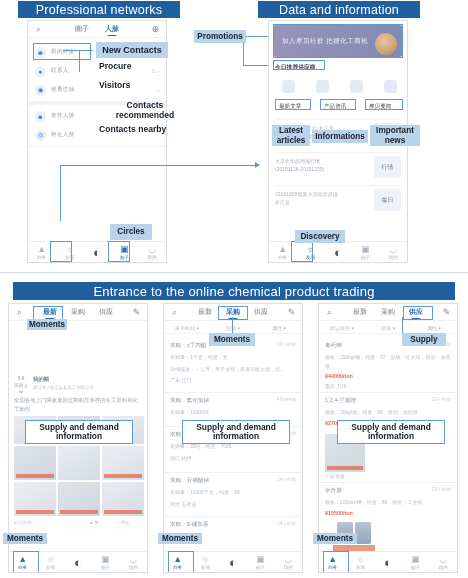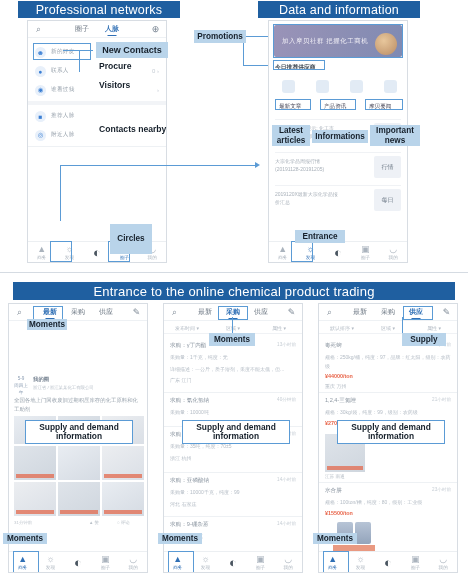--- a/index.html
+++ b/index.html
@@ -194,23 +194,24 @@
       <div class="hl" style="left:80px; top:220px; width:22px; height:21px;"></div>
     </div>
   </div>
 
   <div class="ln h" style="left:63px; top:50px; width:30px;"></div>
   <div class="ln v" style="left:79px; top:50px; height:22px;"></div>
 
   <div class="lbl" style="left:96px; top:42px; width:72px; height:16px; font-size:9px;">New Contacts</div>
   <div class="lbl" style="left:96px; top:61px; width:44px; height:12px; background:transparent; font-size:8.6px; justify-content:flex-start;">Procure</div>
   <div class="lbl" style="left:96px; top:80px; width:44px; height:12px; background:transparent; font-size:8.6px; justify-content:flex-start;">Visitors</div>
+  <div class="lbl" style="left:96px; top:105px; width:98px; height:12px; background:transparent; font-size:8.6px; justify-content:flex-start;">Contacts recommended</div>
   <div class="lbl" style="left:96px; top:124px; width:80px; height:12px; background:transparent; font-size:8.6px; justify-content:flex-start;">Contacts nearby</div>
 
-  <div class="lbl" style="left:110px; top:224px; width:42px; height:30px;">Circles</div>
+  <div class="lbl" style="left:110px; top:224px; width:42px; height:16px;">Circles</div>
 
   <div class="ln v" style="left:60px; top:165px; height:56px;"></div>
   <div class="ln h" style="left:60px; top:165px; width:197px;"></div>
   <div class="arrow" style="left:255px; top:162px;"></div>
 
   <div class="phone" style="left:268px; top:20px; width:140px; height:243px;">
     <div class="phone-inner">
 
       <div class="hero" style="left:5px; top:4px; right:5px; height:32px;">
         <div class="ht">加入摩贝社群 把握化工商机</div>
@@ -284,21 +285,21 @@
   <div class="ln h" style="left:243px; top:65px; width:25px;"></div>
   <div class="ln v" style="left:243px; top:36px; height:30px;"></div>
 
   <div class="lbl" style="left:194px; top:30px; width:52px; height:13px;">Promotions</div>
 
   <div class="lbl" style="left:272px; top:125px; width:38px; height:21px;">Latest
 articles</div>
   <div class="lbl" style="left:312px; top:130px; width:56px; height:13px;">Informations</div>
   <div class="lbl" style="left:370px; top:125px; width:50px; height:21px;">Important
 news</div>
-  <div class="lbl" style="left:295px; top:230px; width:50px; height:13px;">Entrance</div>
+  <div class="lbl" style="left:295px; top:230px; width:50px; height:13px;">Discovery</div>
 
   <div style="position:absolute; left:0; top:272px; width:468px; height:1px; background:#d5dbe2;"></div>
 
   <div class="banner wide" style="left:13px; top:282px; width:442px;">Entrance to the online chemical product trading</div>
 
   <div class="phone" style="left:8px; top:303px; width:140px; height:270px;">
     <div class="phone-inner">
       <div class="topbar">
         <div class="tb-ic">⌕</div>
         <div class="tb-tabs" style="gap:14px;">

